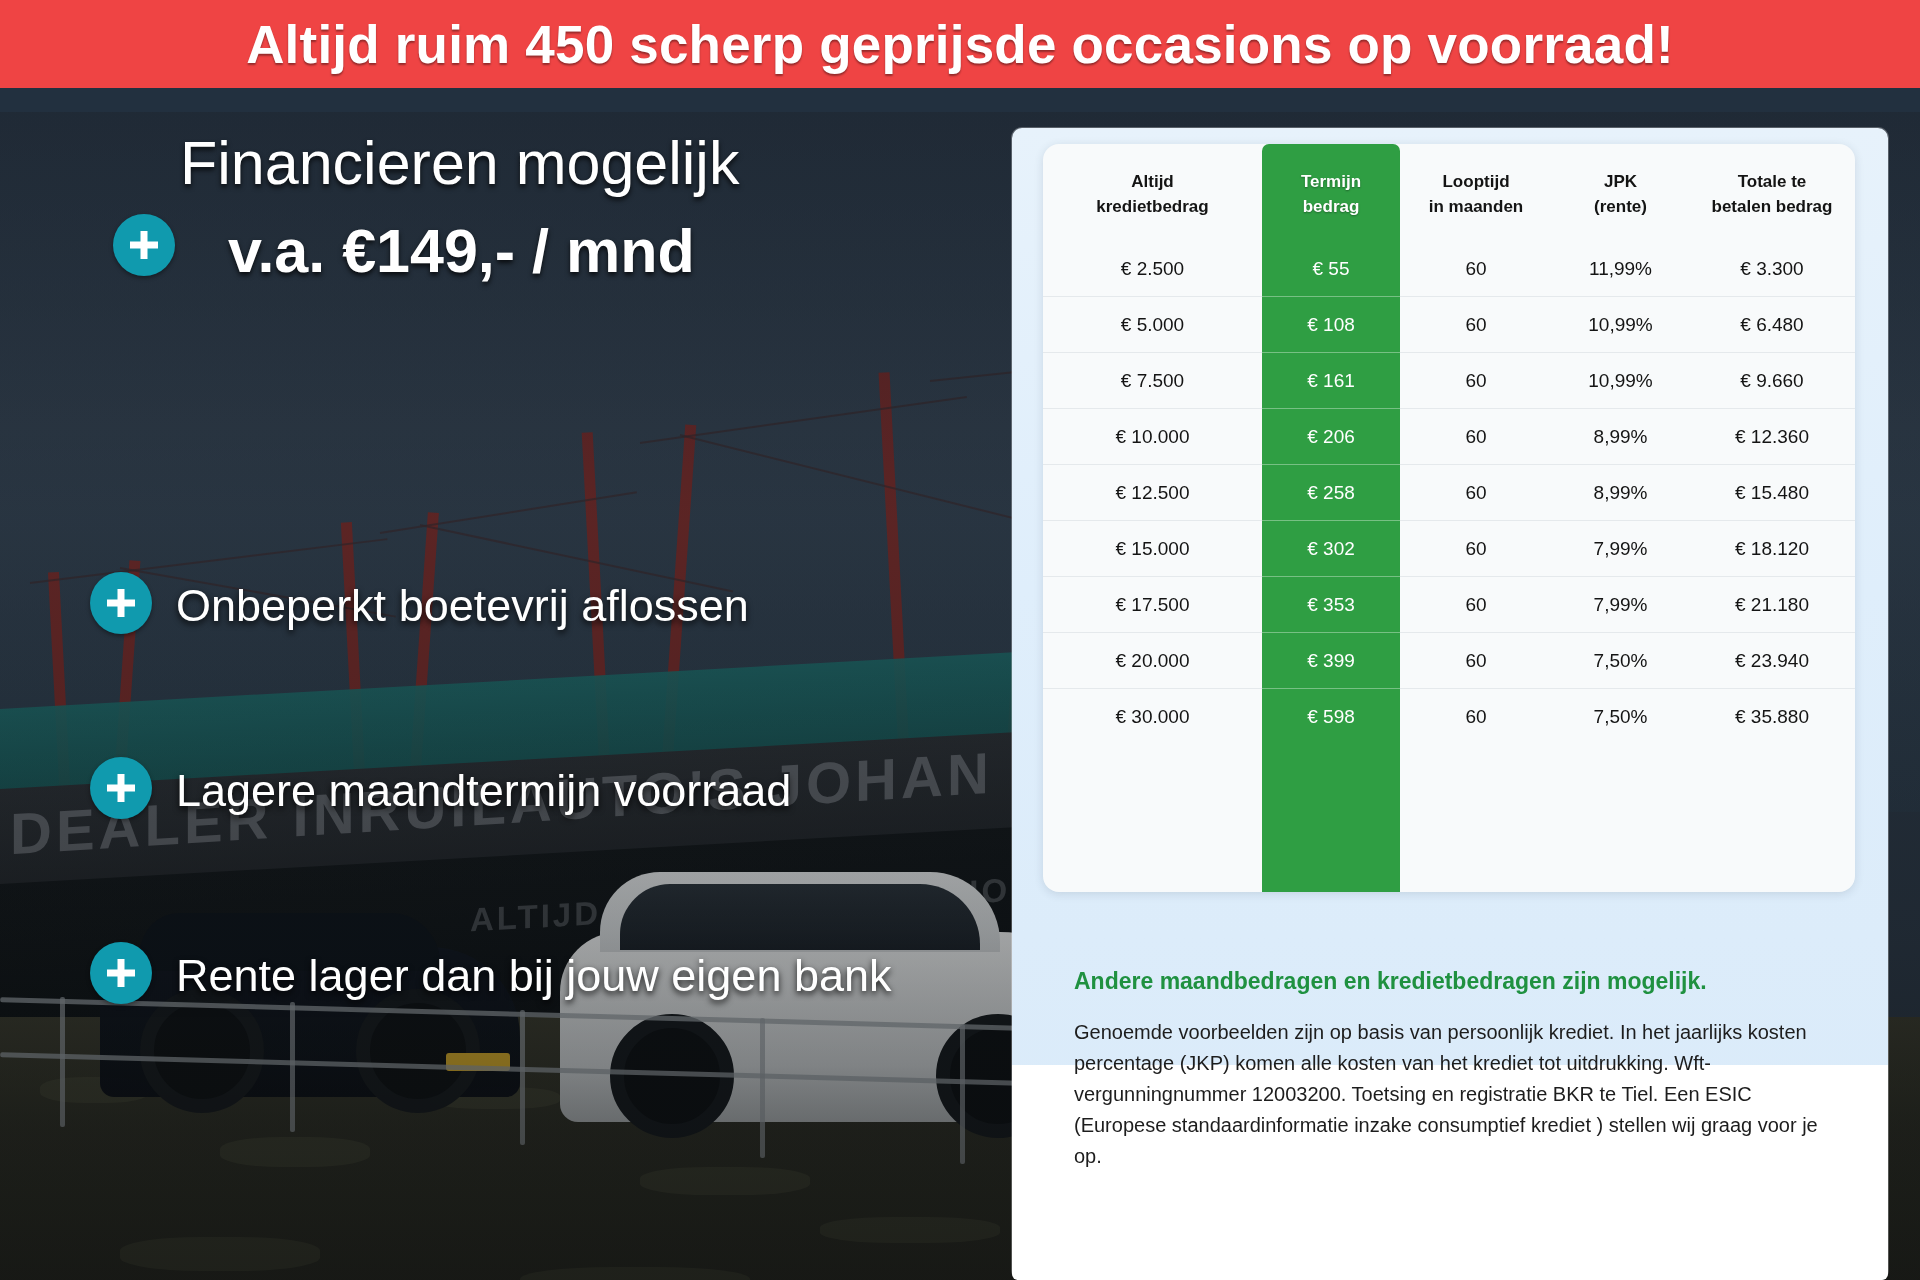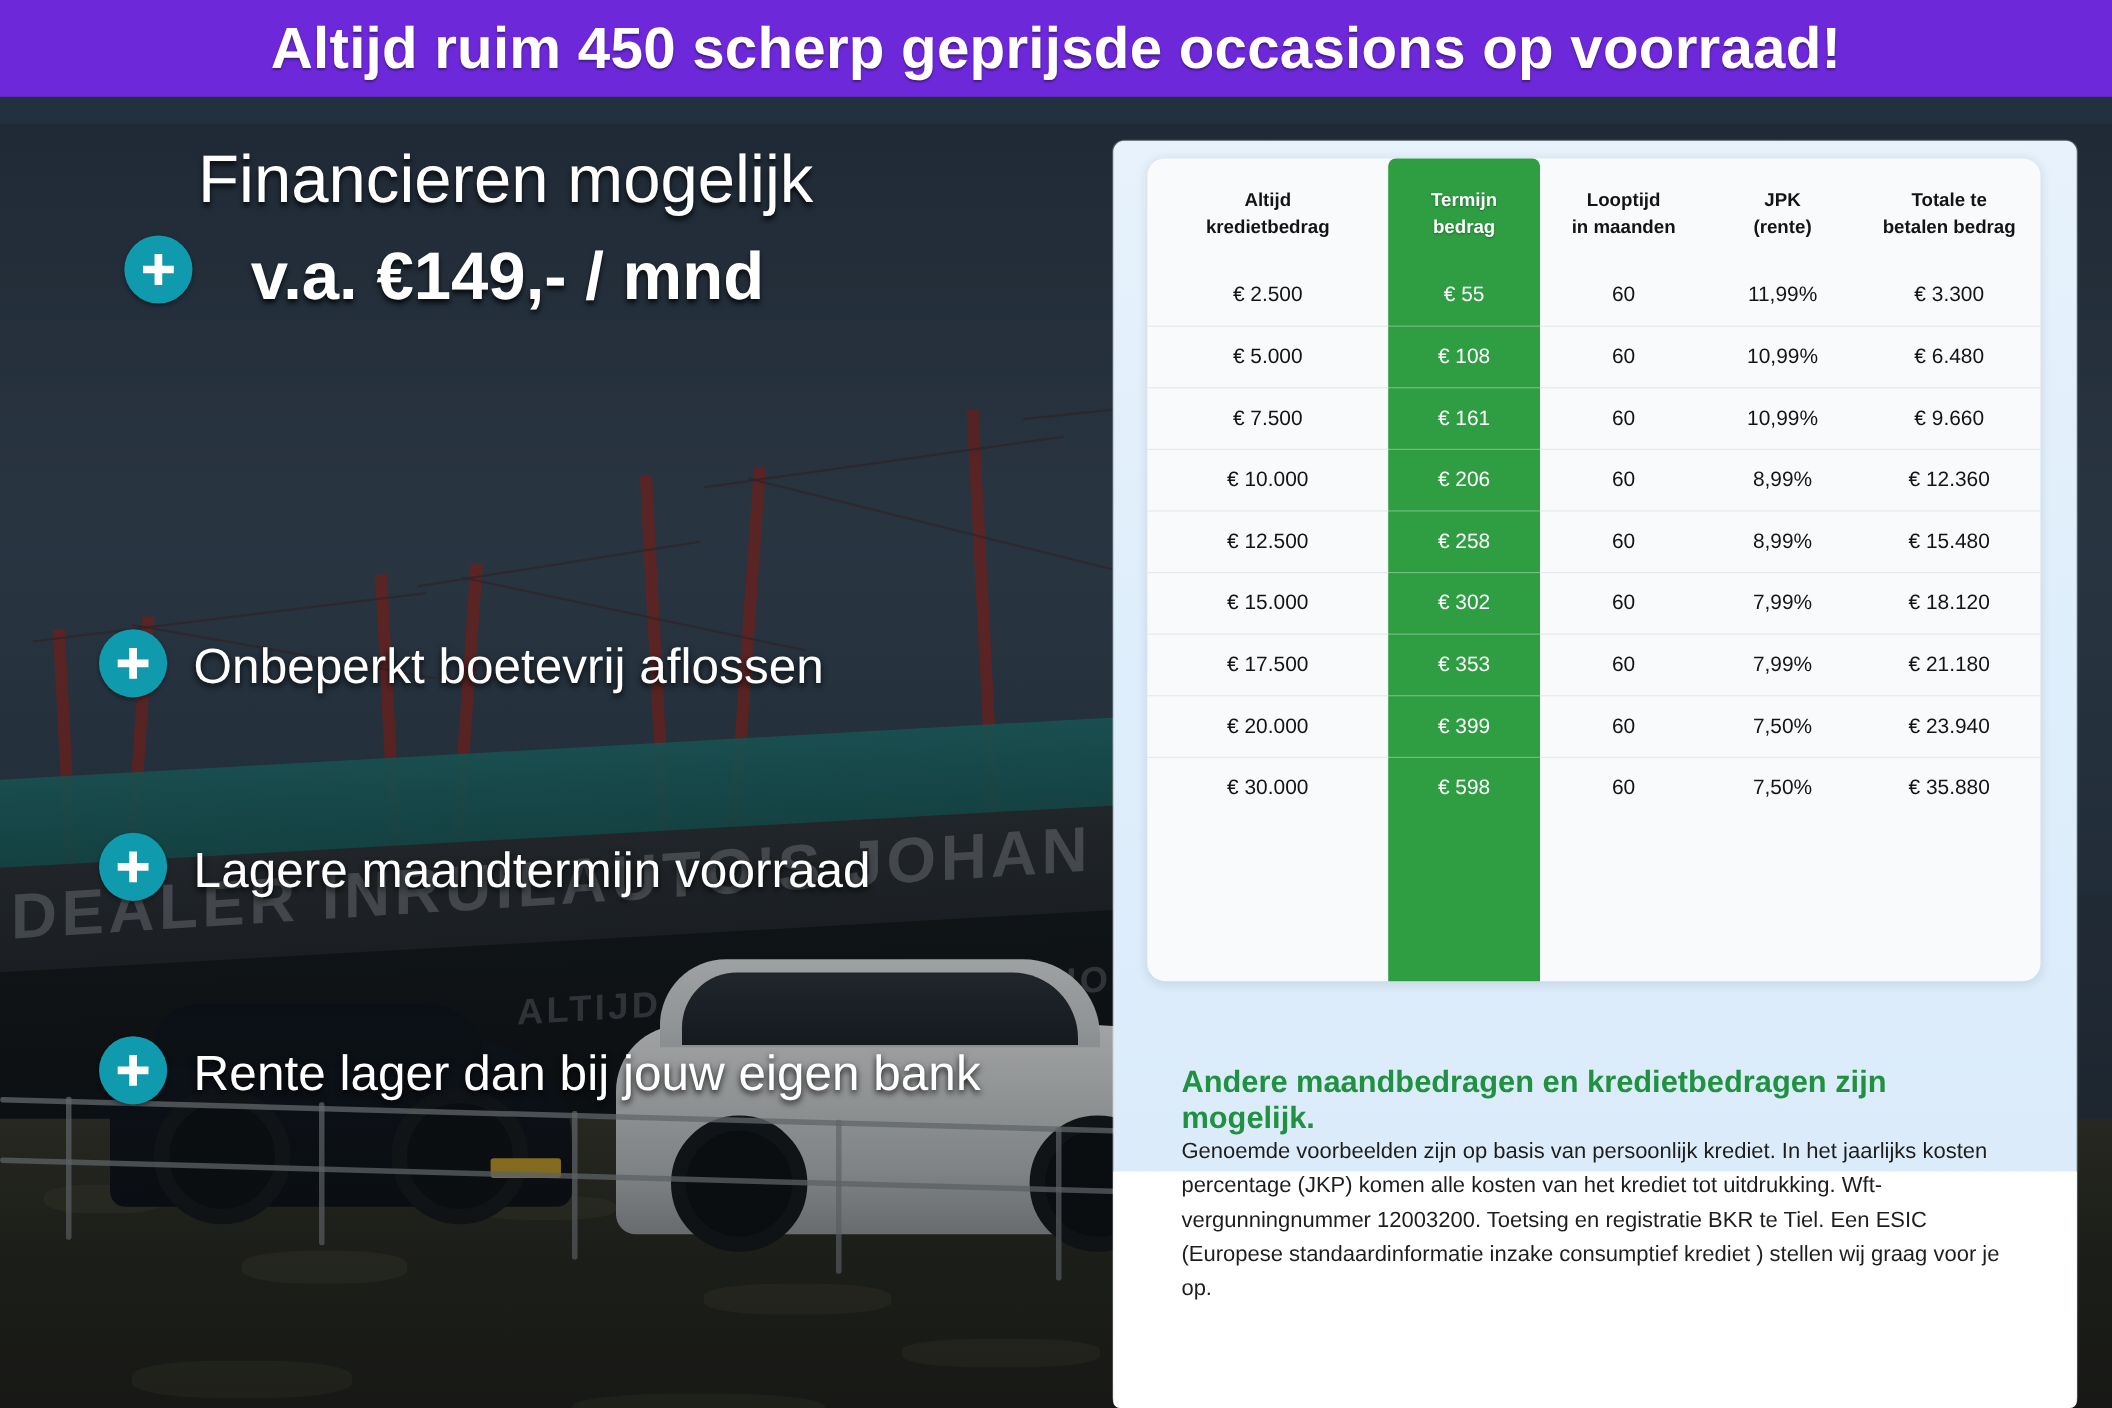--- a/index.html
+++ b/index.html
@@ -5,21 +5,21 @@
   html,body{margin:0;padding:0;background:#101820;}
   body{font-family:"Liberation Sans",sans-serif;}
   #stage{
     position:relative;width:1920px;height:1280px;overflow:hidden;
     background:#22303f;
   }
 
   
   .banner{
     position:absolute;left:0;top:0;width:1920px;height:88px;
-    background:#6d28d9;
+    background:#ef4444;
     display:flex;align-items:center;justify-content:center;
   }
   .banner-text{
     font-size:53px;font-weight:bold;color:#ffffff;
     letter-spacing:.2px;white-space:nowrap;
     text-shadow:0 2px 2px rgba(0,0,0,.38);
   }
 
   
   .photo{
@@ -150,21 +150,21 @@
     border-top:1px solid #e5e9ec;
   }
   tbody tr:first-child td{border-top:none;}
   tbody td.green-cell{color:#ffffff;border-top:1px solid rgba(255,255,255,.35);}
   col.c0{width:219px;}col.c1{width:138px;}col.c2{width:152px;}
   col.c3{width:137px;}col.c4{width:166px;}
 
   
   .disclaimer{position:absolute;left:62px;top:840px;width:760px;}
   .disc-head{
-    font-size:28px;font-weight:bold;color:#1f9140;
+    font-size:23px;font-weight:bold;color:#1f9140;margin-bottom:22px;
   }
   .disc-body{
     font-size:20px;color:#1d1d1d;line-height:1.55;
   }
   .warn{
     position:absolute;left:62px;bottom:40px;width:780px;
     display:flex;align-items:flex-end;
   }
   .warn-text{font-size:38px;font-weight:bold;color:#0a0a0a;white-space:nowrap;}
   .warn-logo{position:relative;width:86px;height:62px;margin-left:14px;}

